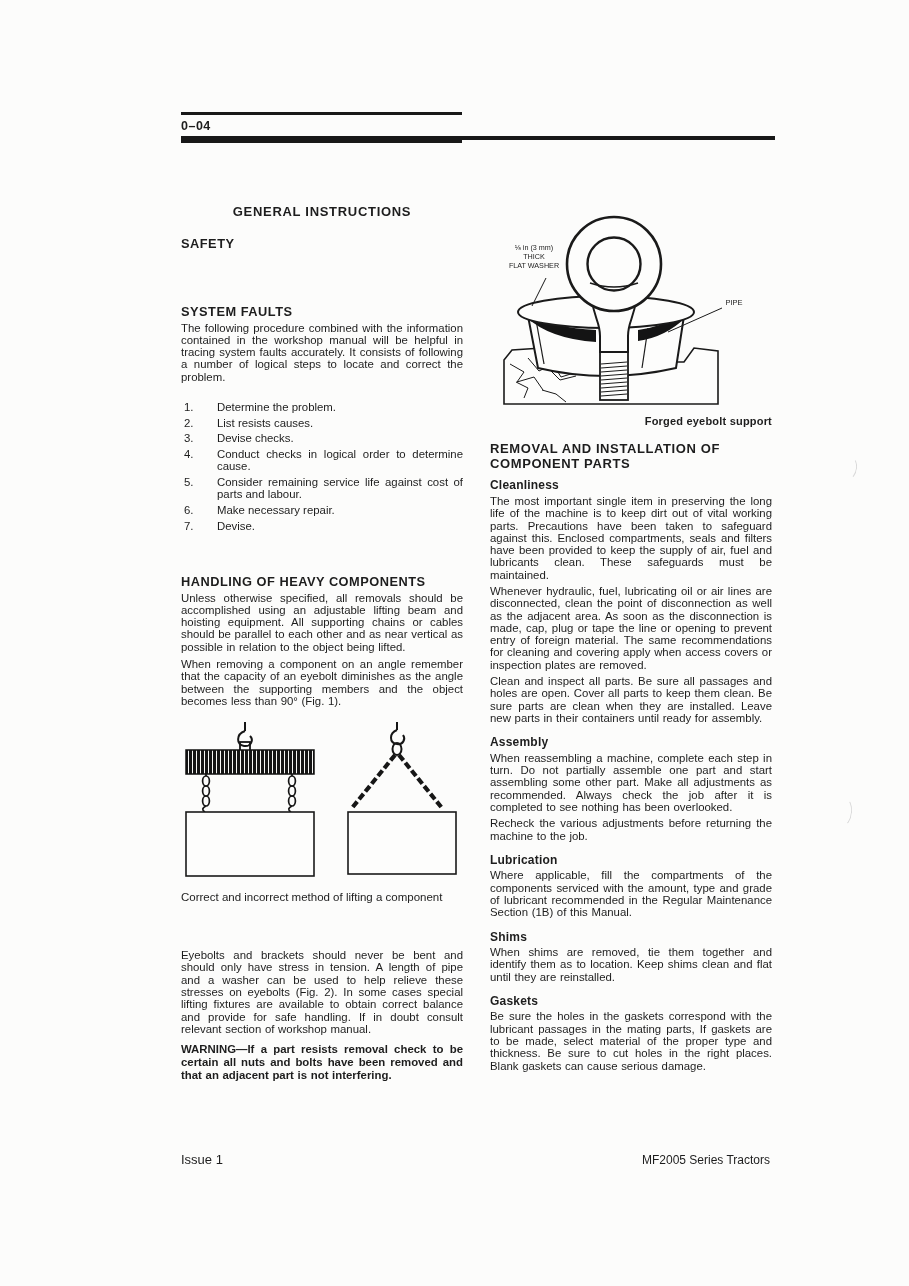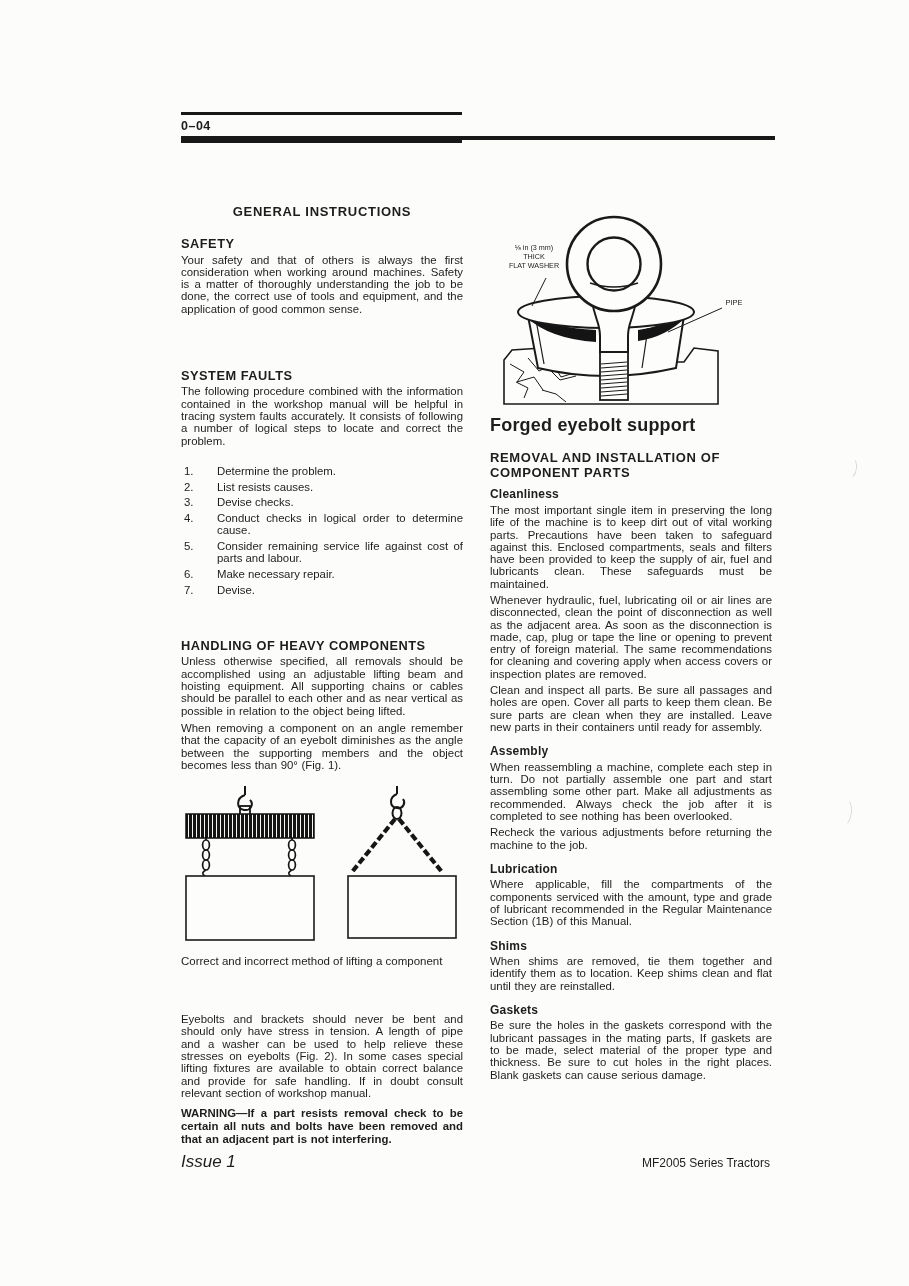--- a/index.html
+++ b/index.html
@@ -32,25 +32,25 @@
   ol.steps li{
     position:relative;padding-left:36px;margin-bottom:3.4px;
     font-size:11.4px;line-height:12.3px;text-align:justify;counter-increment:step;
   }
   ol.steps li::before{
     content:counter(step) ".";position:absolute;left:3px;top:0;font-size:11.4px;
   }
   
   svg.fig{display:block;}
   .fig-cap{font-size:11.5px;margin:9px 0 0;}
-  .fig-cap-bold{font-size:18px;font-weight:700;text-align:left;margin:5px 0 0;letter-spacing:.2px;}
+  .fig-cap-bold{font-size:11px;font-weight:700;text-align:right;margin:5px 0 0;letter-spacing:.2px;}
   .removal-head{font-size:13px;font-weight:700;letter-spacing:.6px;line-height:15.2px;margin:14px 0 0;}
   
   .page-footer{position:absolute;left:181px;top:1152px;width:589px;display:flex;justify-content:space-between;align-items:baseline;}
-  .issue{font-size:17px;font-style:italic;}
+  .issue{font-size:13px;}
   .model{font-size:12px;font-weight:400;}
   
   .scan-arc{position:absolute;border:1.6px solid transparent;border-right-color:#d9d9d9;border-radius:50%;}
   .arc1{left:843px;top:457px;width:12px;height:20px;transform:rotate(8deg);}
   .arc2{left:836px;top:798px;width:14px;height:26px;transform:rotate(6deg);}
   .svg-label{font-family:"Liberation Sans",sans-serif;fill:#222;}
 </style>
 </head>
 <body>
 
@@ -59,21 +59,20 @@
   <div class="page-num">0–04</div>
   <div class="rule-full"></div>
   <div class="rule-half"></div>
 </div>
 
 <div class="col-left">
 
   <h2 class="center-head" style="margin-top:6px;">GENERAL INSTRUCTIONS</h2>
 
   <h3 class="side-head mt17">SAFETY</h3>
-  <p class="body-p mt2">Your safety and that of others is always the first consideration when working around machines. Safety is a matter of thoroughly understanding the job to be done, the correct use of tools and equipment, and the application of good common sense.</p>
 
   <h3 class="side-head mt47">SYSTEM FAULTS</h3>
   <p class="body-p mt2">The following procedure combined with the information contained in the workshop manual will be helpful in tracing system faults accurately. It consists of following a number of logical steps to locate and correct the problem.</p>
   <ol class="steps">
     <li>Determine the problem.</li>
     <li>List resists causes.</li>
     <li>Devise checks.</li>
     <li>Conduct checks in logical order to determine cause.</li>
     <li>Consider remaining service life against cost of parts and labour.</li>
     <li>Make necessary repair.</li>

